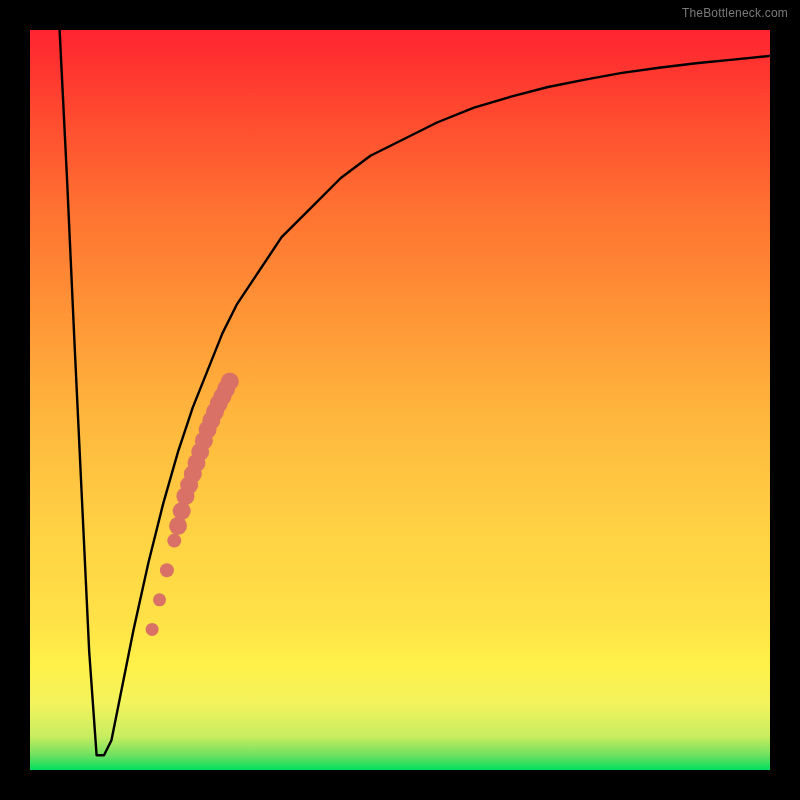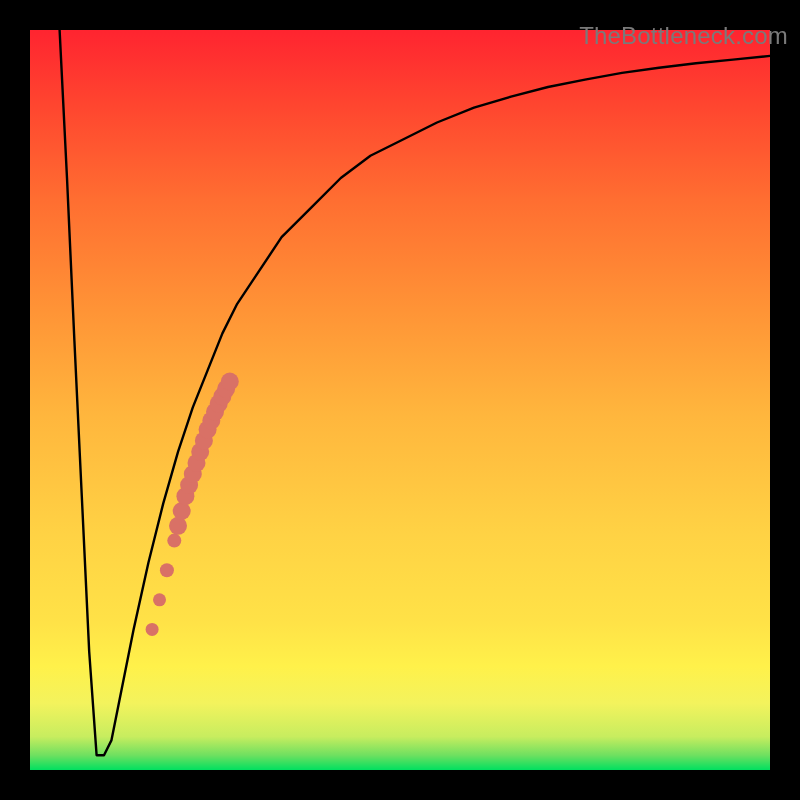--- a/index.html
+++ b/index.html
@@ -37,25 +37,24 @@
       #ff6e31 77%,
       #ff452f 90%,
       #ff2430 100%
     );
   }
   .watermark {
     position: absolute;
     top: 6px;
     right: 12px;
     color: #7a7a7a;
-    font-size: 24px;
+    font-size: 12px;
     font-weight: 500;
     letter-spacing: 0.2px;
     z-index: 5;
-    margin-top: 16px;
   }
   svg.curve {
     position: absolute;
     left: 0;
     top: 0;
     width: 740px;
     height: 740px;
     overflow: visible;
   }
   .dot {

